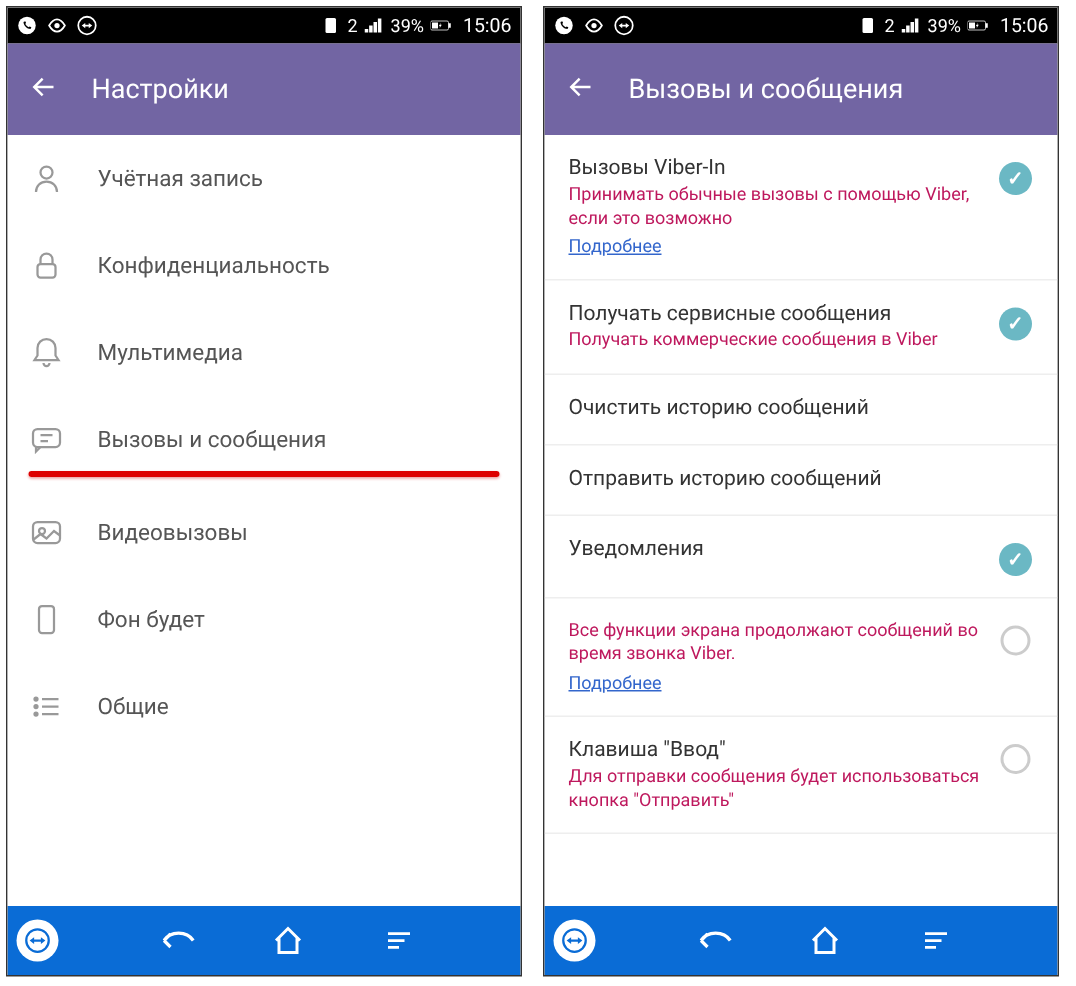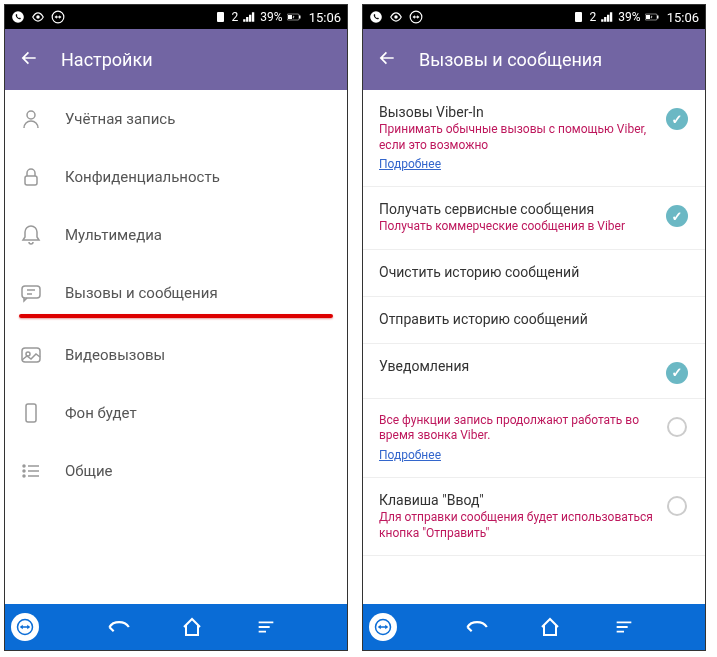--- a/index.html
+++ b/index.html
@@ -286,21 +286,21 @@
     <div class="setting-item">
       <div class="setting-text">
         <div class="setting-title">Уведомления</div>
       </div>
       <div class="setting-control">
           <span class="check-circle checked"></span>
         </div>
     </div>
     <div class="setting-item">
       <div class="setting-text">
-        <div class="setting-desc">Все функции запись продолжают работать во время звонка Viber.</div>
+        <div class="setting-desc">Все функции экрана продолжают сообщений во время звонка Viber.</div>
         <span class="setting-link">Подробнее</span>
       </div>
       <div class="setting-control">
           <span class="radio-empty"></span>
         </div>
     </div>
     <div class="setting-item">
       <div class="setting-text">
         <div class="setting-title">Клавиша "Ввод"</div>
         <div class="setting-desc">Для отправки сообщения будет использоваться кнопка "Отправить"</div>

